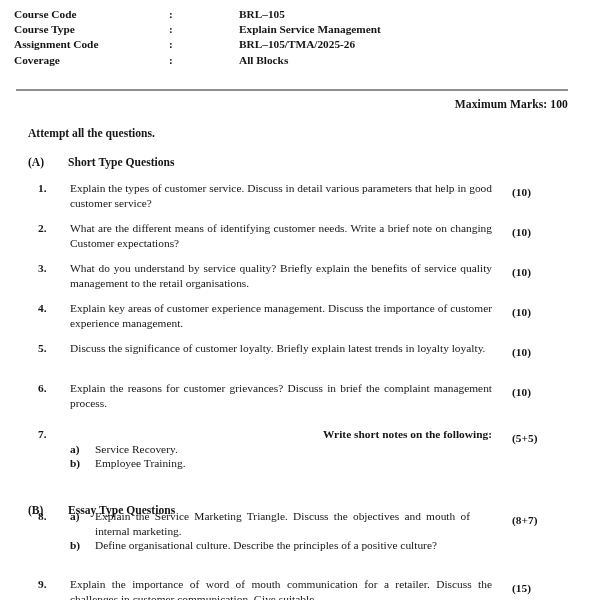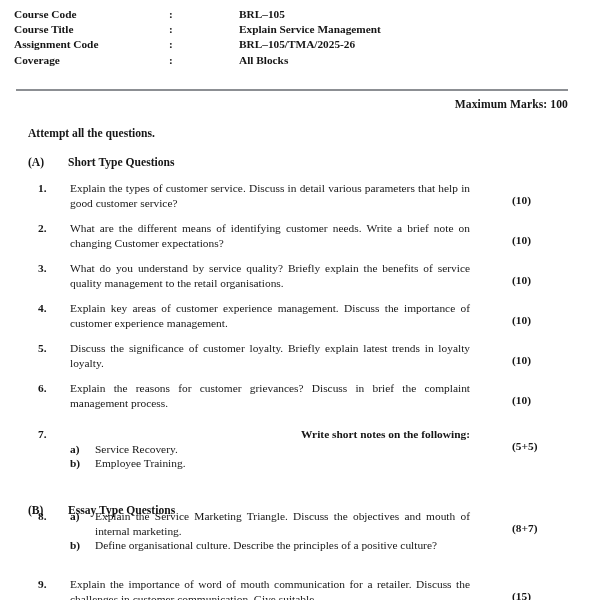--- a/index.html
+++ b/index.html
@@ -94,30 +94,30 @@
   .q-num {
     position: absolute;
     left: 0;
     top: 0;
     width: 22px;
     font-weight: bold;
     text-align: left;
   }
   .q-body {
     margin-left: 32px;
-    margin-right: 98px;
+    margin-right: 76px;
     text-align: justify;
     text-justify: inter-word;
   }
   .q-body.nojust { text-align: right; }
   .q-body.bold { font-weight: bold; }
   .q-marks {
     position: absolute;
     right: 0;
-    top: 12px;
+    top: 4px;
     width: 56px;
     font-weight: bold;
     text-align: left;
   }
 
   
   .sub {
     position: relative;
     margin-left: 32px;
     margin-right: 98px;
@@ -142,21 +142,21 @@
 <div class="page">
 
   <table class="meta">
     <tbody>
         <tr>
       <td class="m-label">Course Code</td>
       <td class="m-colon">:</td>
       <td class="m-value">BRL–105</td>
     </tr>
     <tr>
-      <td class="m-label">Course Title</td>
+      <td class="m-label">Course Type</td>
       <td class="m-colon">:</td>
       <td class="m-value">Explain Service Management</td>
     </tr>
     <tr>
       <td class="m-label">Assignment Code</td>
       <td class="m-colon">:</td>
       <td class="m-value">BRL–105/TMA/2025-26</td>
     </tr>
     <tr>
       <td class="m-label">Coverage</td>

